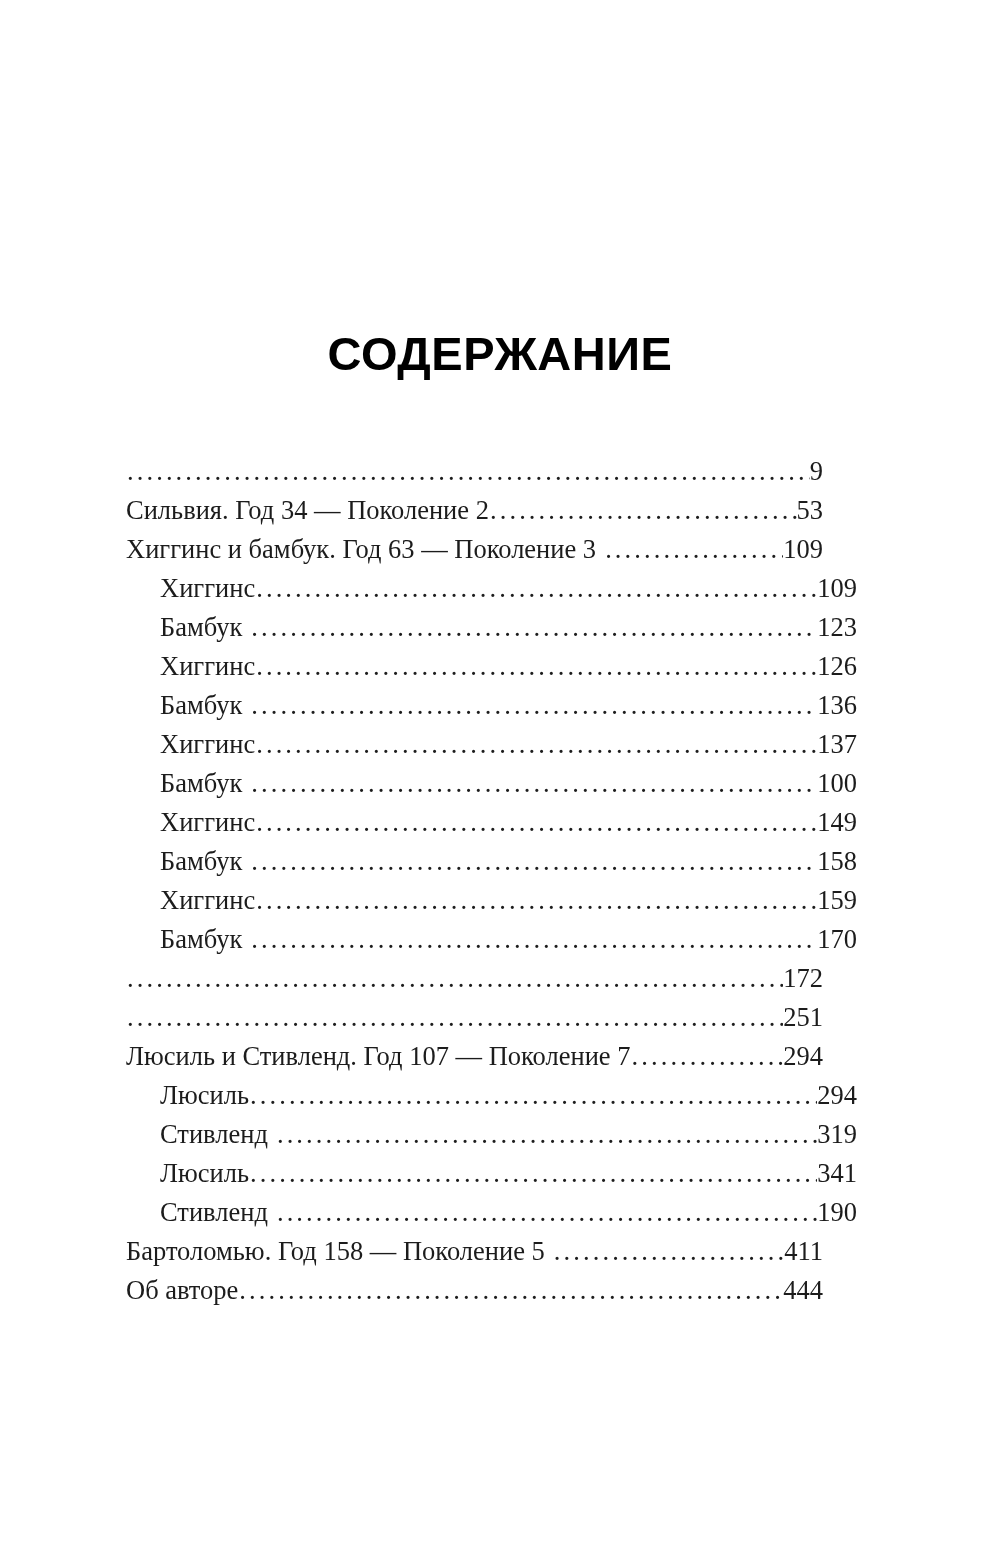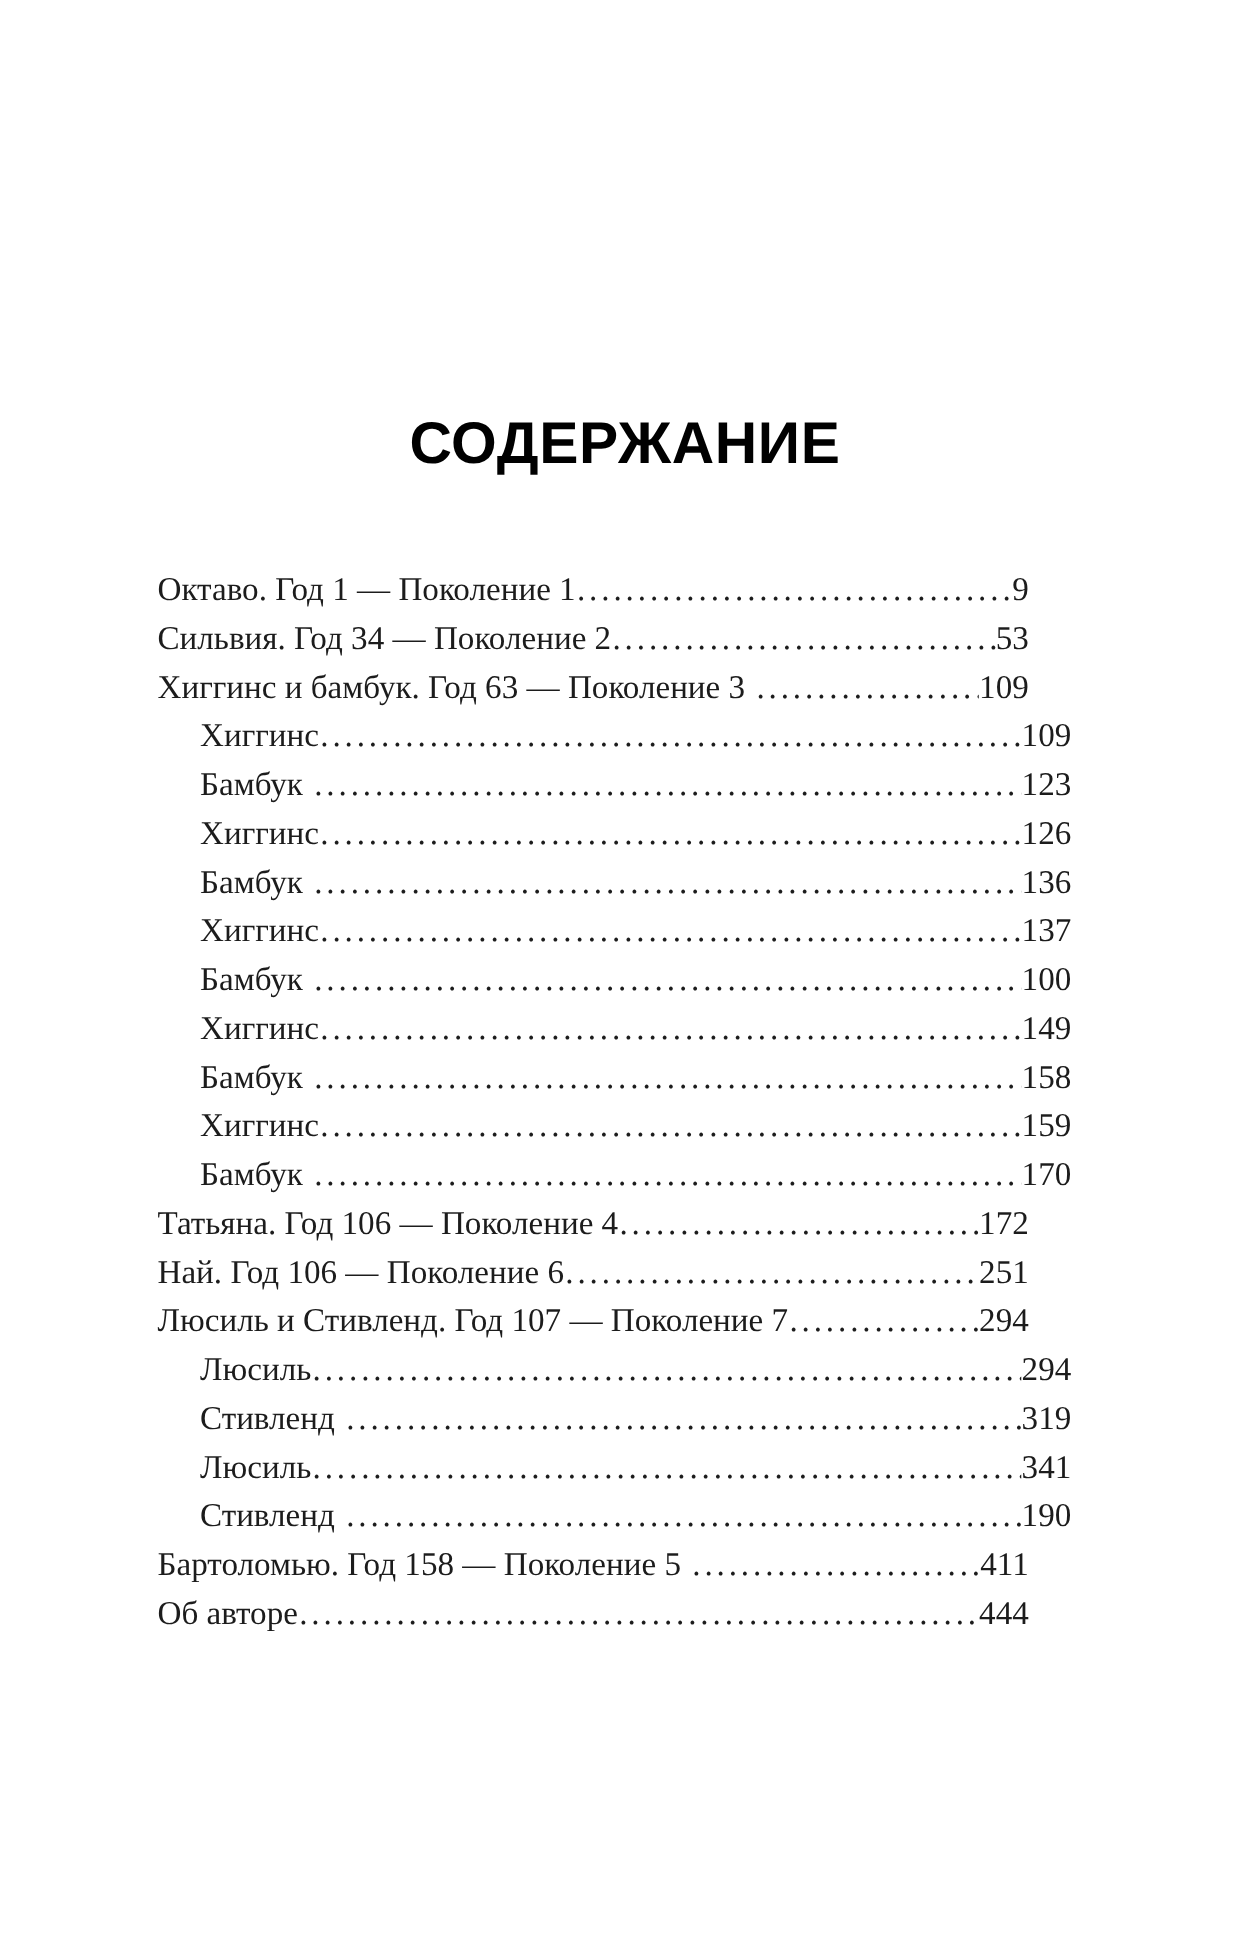--- a/index.html
+++ b/index.html
@@ -90,21 +90,20 @@
 </style>
 </head>
 <body>
 
 <div class="page">
 
   <div class="toc-title">СОДЕРЖАНИЕ</div>
 
   <div class="toc-list">
       <div class="toc-entry level-1">
-        <span class="entry-label">Октаво. Год 1 — Поколение 1</span>
         <span class="entry-leader">.........................................................................................</span>
         <span class="entry-page">9</span>
       </div>
       <div class="toc-entry level-1">
         <span class="entry-label">Сильвия. Год 34 — Поколение 2</span>
         <span class="entry-leader">.........................................................................................</span>
         <span class="entry-page">53</span>
       </div>
       <div class="toc-entry level-1 gap-leader">
         <span class="entry-label">Хиггинс и бамбук. Год 63 — Поколение 3</span>
@@ -155,26 +154,24 @@
         <span class="entry-label">Хиггинс</span>
         <span class="entry-leader">.........................................................................................</span>
         <span class="entry-page">159</span>
       </div>
       <div class="toc-entry level-2 gap-leader">
         <span class="entry-label">Бамбук</span>
         <span class="entry-leader">.........................................................................................</span>
         <span class="entry-page">170</span>
       </div>
       <div class="toc-entry level-1">
-        <span class="entry-label">Татьяна. Год 106 — Поколение 4</span>
         <span class="entry-leader">.........................................................................................</span>
         <span class="entry-page">172</span>
       </div>
       <div class="toc-entry level-1">
-        <span class="entry-label">Най. Год 106 — Поколение 6</span>
         <span class="entry-leader">.........................................................................................</span>
         <span class="entry-page">251</span>
       </div>
       <div class="toc-entry level-1">
         <span class="entry-label">Люсиль и Стивленд. Год 107 — Поколение 7</span>
         <span class="entry-leader">.........................................................................................</span>
         <span class="entry-page">294</span>
       </div>
       <div class="toc-entry level-2">
         <span class="entry-label">Люсиль</span>

